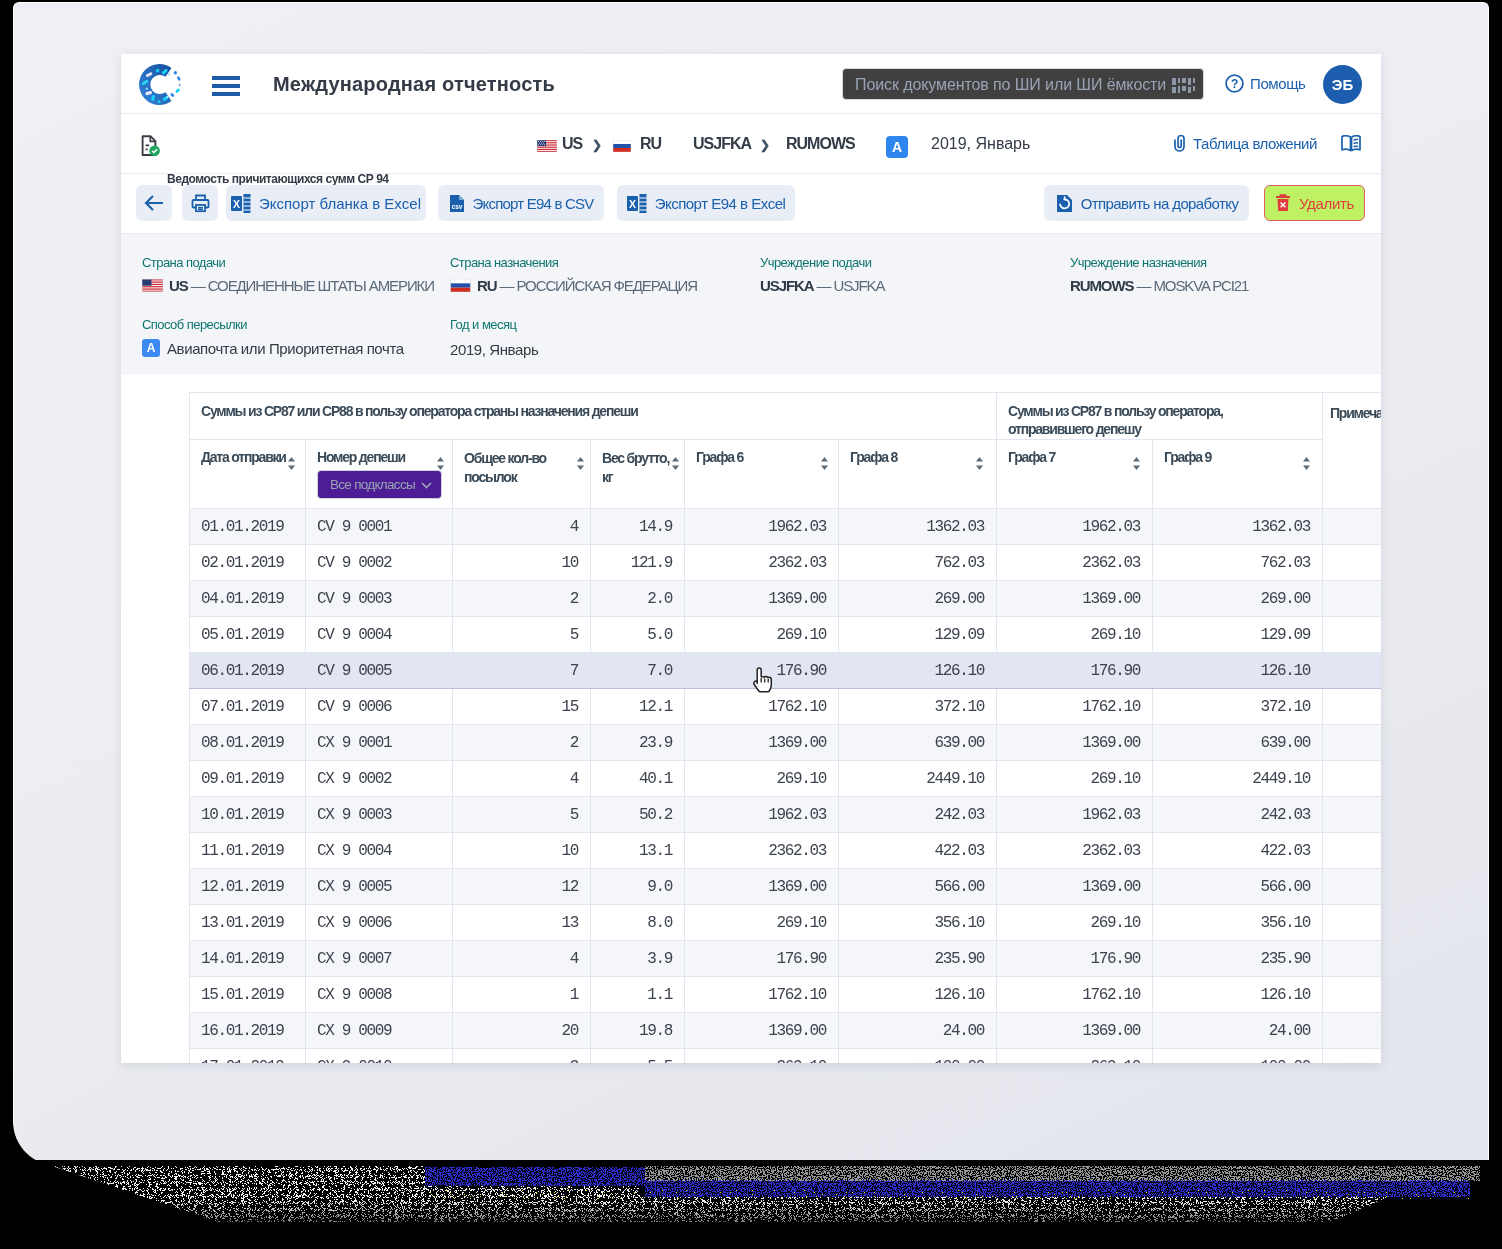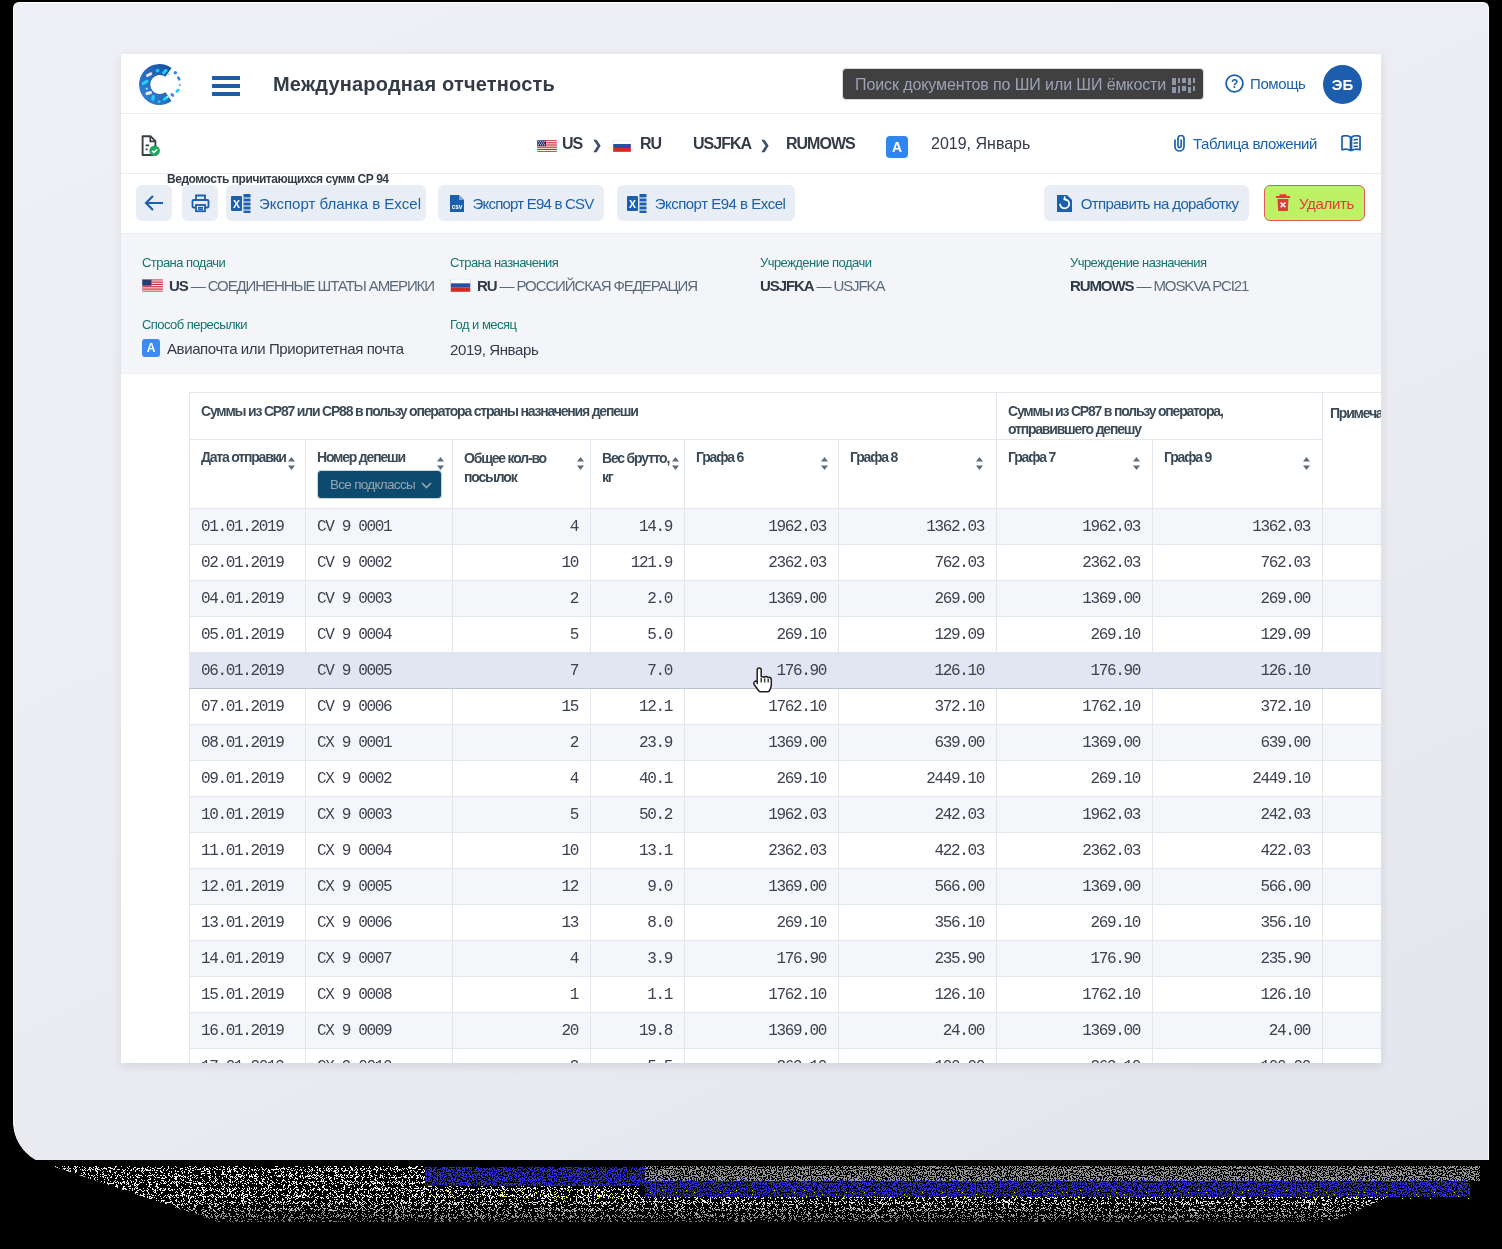--- a/index.html
+++ b/index.html
@@ -66,21 +66,21 @@
   .hcell { height:69px; padding:9px 6px 0 11px; font-size:14px; }
   .prim { padding:12px 4px 0 5px !important; text-align:center; font-size:14px; }
   .sort { position:absolute; top:16px; }
   tbody td { height:36px; font-family:"Liberation Mono", monospace; font-size:16px; letter-spacing:-1.35px;
     color:#3d434e; padding:0 12px 0 11px; }
   tbody tr:nth-child(odd) td { background:#f5f6fa; }
   tbody tr:nth-child(even) td { background:#fff; }
   tbody tr.hl td { background:#e2e5f2; border-top:1px solid #b7bfda; border-bottom:1px solid #b7bfda; }
   td.num { text-align:right; }
   .selbox { position:absolute; left:11px; top:30px; width:125px; height:29px; border:1px solid #ccd2dc;
-    border-radius:4px; font-size:13.5px; letter-spacing:-0.7px; font-weight:normal; color:#9aa4b2; line-height:27px; padding-left:12px; background:#0c4a6e;}
+    border-radius:4px; font-size:13.5px; letter-spacing:-0.7px; font-weight:normal; color:#9aa4b2; line-height:27px; padding-left:12px; background:#4c1d95;}
   .selbox svg { position:absolute; right:9px; top:11px; }
   .cursor { position:absolute; left:628px; top:611px; z-index:9; }
 
   
   .noise { position:absolute; left:0; top:1160px; width:1502px; height:89px; }
 </style></head>
 <body>
 <div class="screen">
   <div class="card">
 

